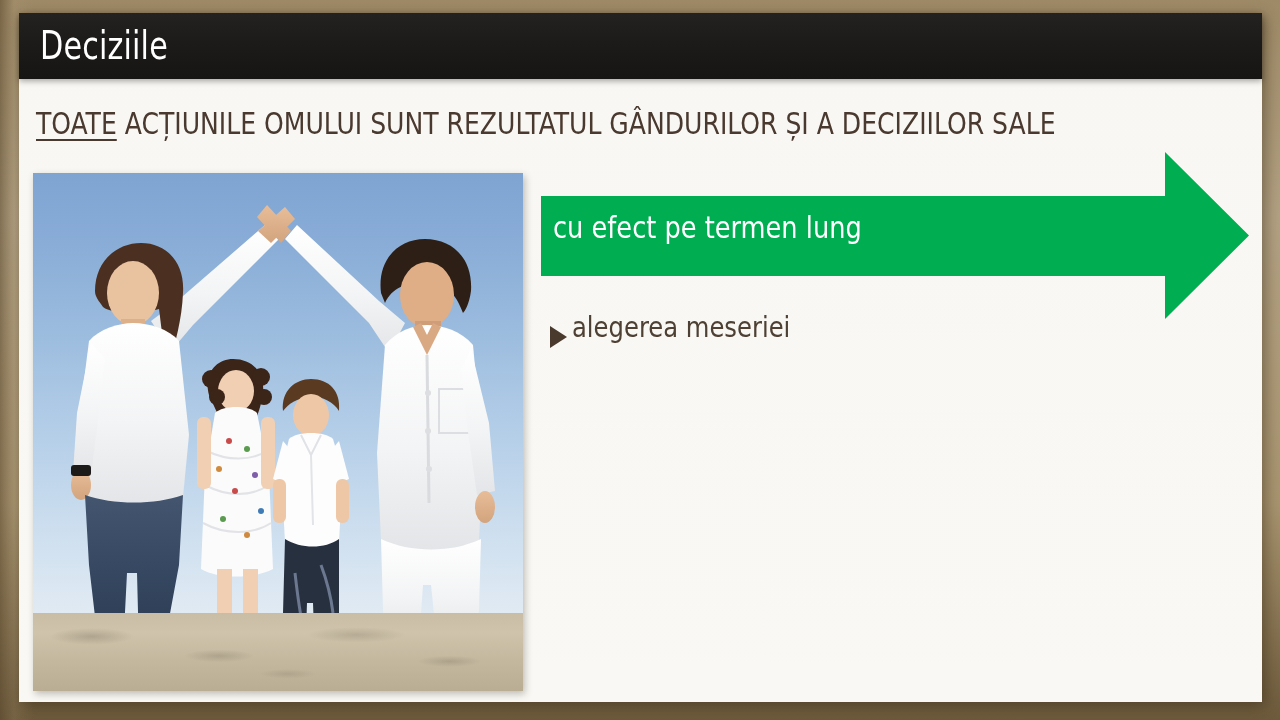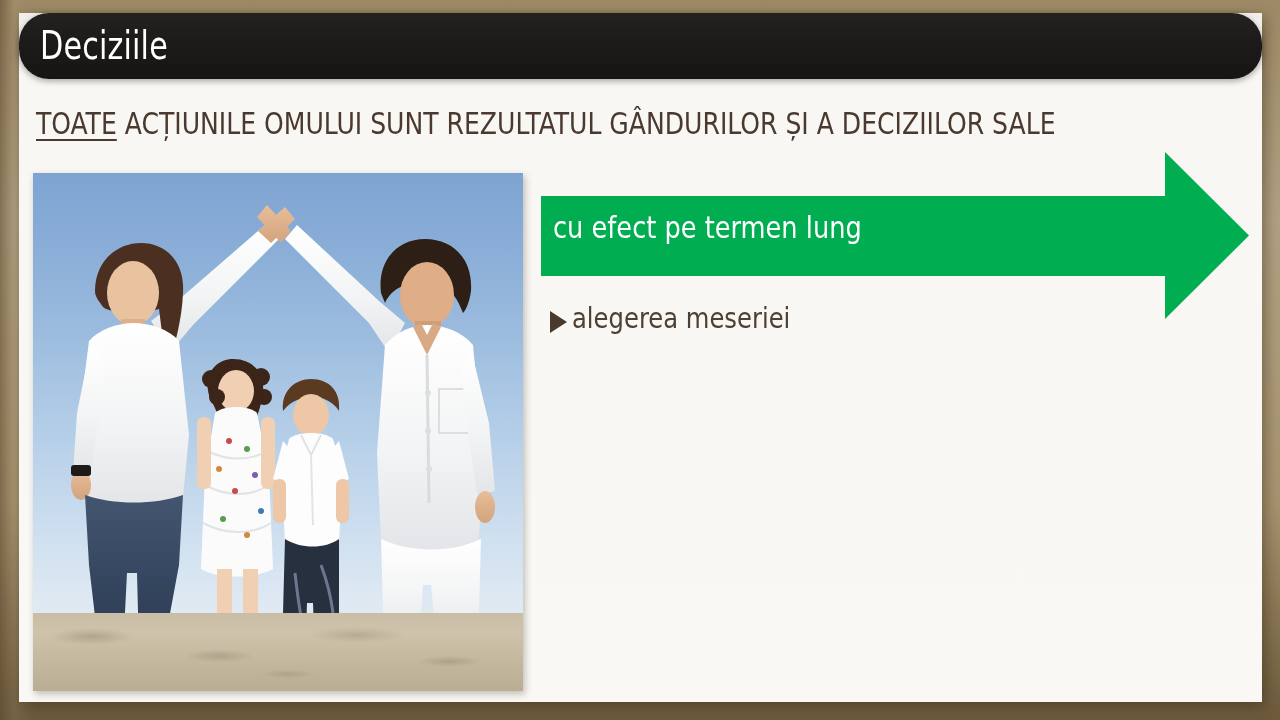--- a/index.html
+++ b/index.html
@@ -45,21 +45,20 @@
 
   
   #title-bar {
     position: absolute;
     left: 19px;
     top: 13px;
     width: 1243px;
     height: 66px;
     background: linear-gradient(180deg, #232220 0%, #1c1b19 45%, #161513 100%);
     box-shadow: 0 2px 6px rgba(0,0,0,0.35);
-    border-radius: 30px;
   }
   #title-text {
     position: absolute;
     left: 21px;
     top: 5px;
     font-size: 39px;
     line-height: 56px;
     color: #ffffff;
     font-weight: 400;
     letter-spacing: 0.2px;
@@ -157,21 +156,21 @@
 
   
   #bullet-list {
     position: absolute;
     left: 550px;
     top: 292px;
     width: 600px;
   }
   .bullet-row {
     display: flex;
-    align-items: center;
+    align-items: flex-end;
     height: 52px;
     color: #4f4034;
     font-size: 29px;
     font-family: "DejaVu Sans", "Liberation Sans", sans-serif;
     font-stretch: condensed;
   }
   .bullet-marker {
     width: 0; height: 0;
     border-top: 11px solid transparent;
     border-bottom: 11px solid transparent;

